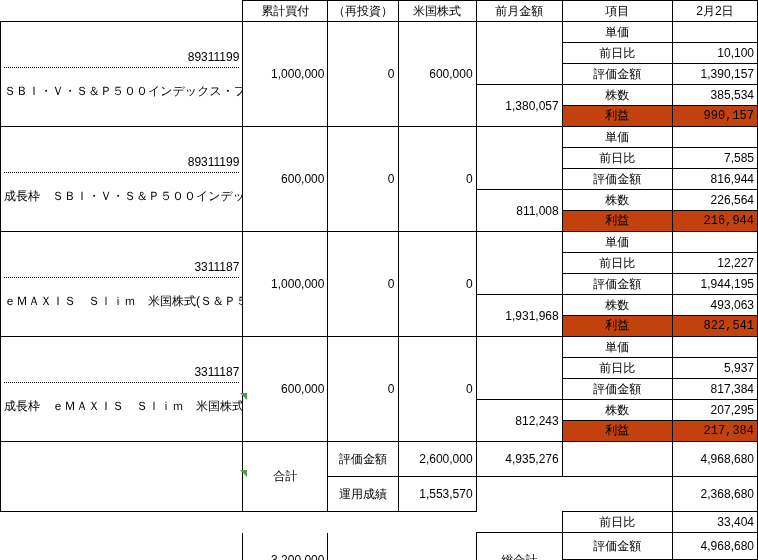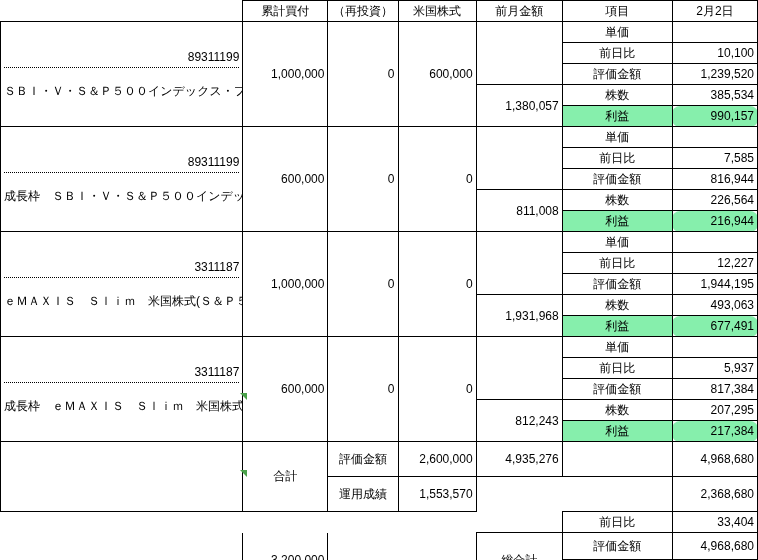--- a/index.html
+++ b/index.html
@@ -33,23 +33,23 @@
     white-space: nowrap;
     overflow: hidden;
     font-size: 12px;
     line-height: 14px;
   }
   td.noborder {
     border: none !important;
   }
   td.nb-top { border-top: none !important; }
   td.nb-bottom { border-bottom: none !important; }
-  .num { text-align: right; border-radius: 8px; }
+  .num { text-align: right; }
   .ctr { text-align: center; }
-  .hl { background: #86efac; }
+  .hl { background: #c2410c; font-family: Liberation Mono, monospace; }
   .dotted-bottom {
     border-bottom: 1px dotted #000000 !important;
     text-align: right;
   }
   .name-cell {
     vertical-align: top;
     padding-top: 1px;
     line-height: 15px;
     white-space: normal;
   }
@@ -98,21 +98,21 @@
         <td rowspan="3" class="num nb-bottom"></td>
         <td class="ctr">単価</td>
         <td class="num"></td>
       </tr>
       <tr>
         <td class="ctr">前日比</td>
         <td class="num">10,100</td>
       </tr>
       <tr>
         <td class="ctr">評価金額</td>
-        <td class="num">1,239,520</td>
+        <td class="num">1,390,157</td>
       </tr>
       <tr>
         <td rowspan="2" class="num">1,380,057</td>
         <td class="ctr">株数</td>
         <td class="num">385,534</td>
       </tr>
       <tr>
         <td class="ctr hl">利益</td>
         <td class="num hl">990,157</td>
       </tr>
@@ -169,21 +169,21 @@
         <td class="ctr">評価金額</td>
         <td class="num">1,944,195</td>
       </tr>
       <tr>
         <td rowspan="2" class="num">1,931,968</td>
         <td class="ctr">株数</td>
         <td class="num">493,063</td>
       </tr>
       <tr>
         <td class="ctr hl">利益</td>
-        <td class="num hl">677,491</td>
+        <td class="num hl">822,541</td>
       </tr>
 
       <tr>
         <td rowspan="5" class="name-cell">
           <div class="dotted-bottom" style="height:17px;">3311187</div>
           <div style="height:16px;"></div>
           <div>成長枠　ｅＭＡＸＩＳ　Ｓｌｉｍ　米国株式（Ｓ＆Ｐ５００）</div>
         </td>
         <td rowspan="5" class="num">600,000</td>
         <td rowspan="5" class="num">0</td>

